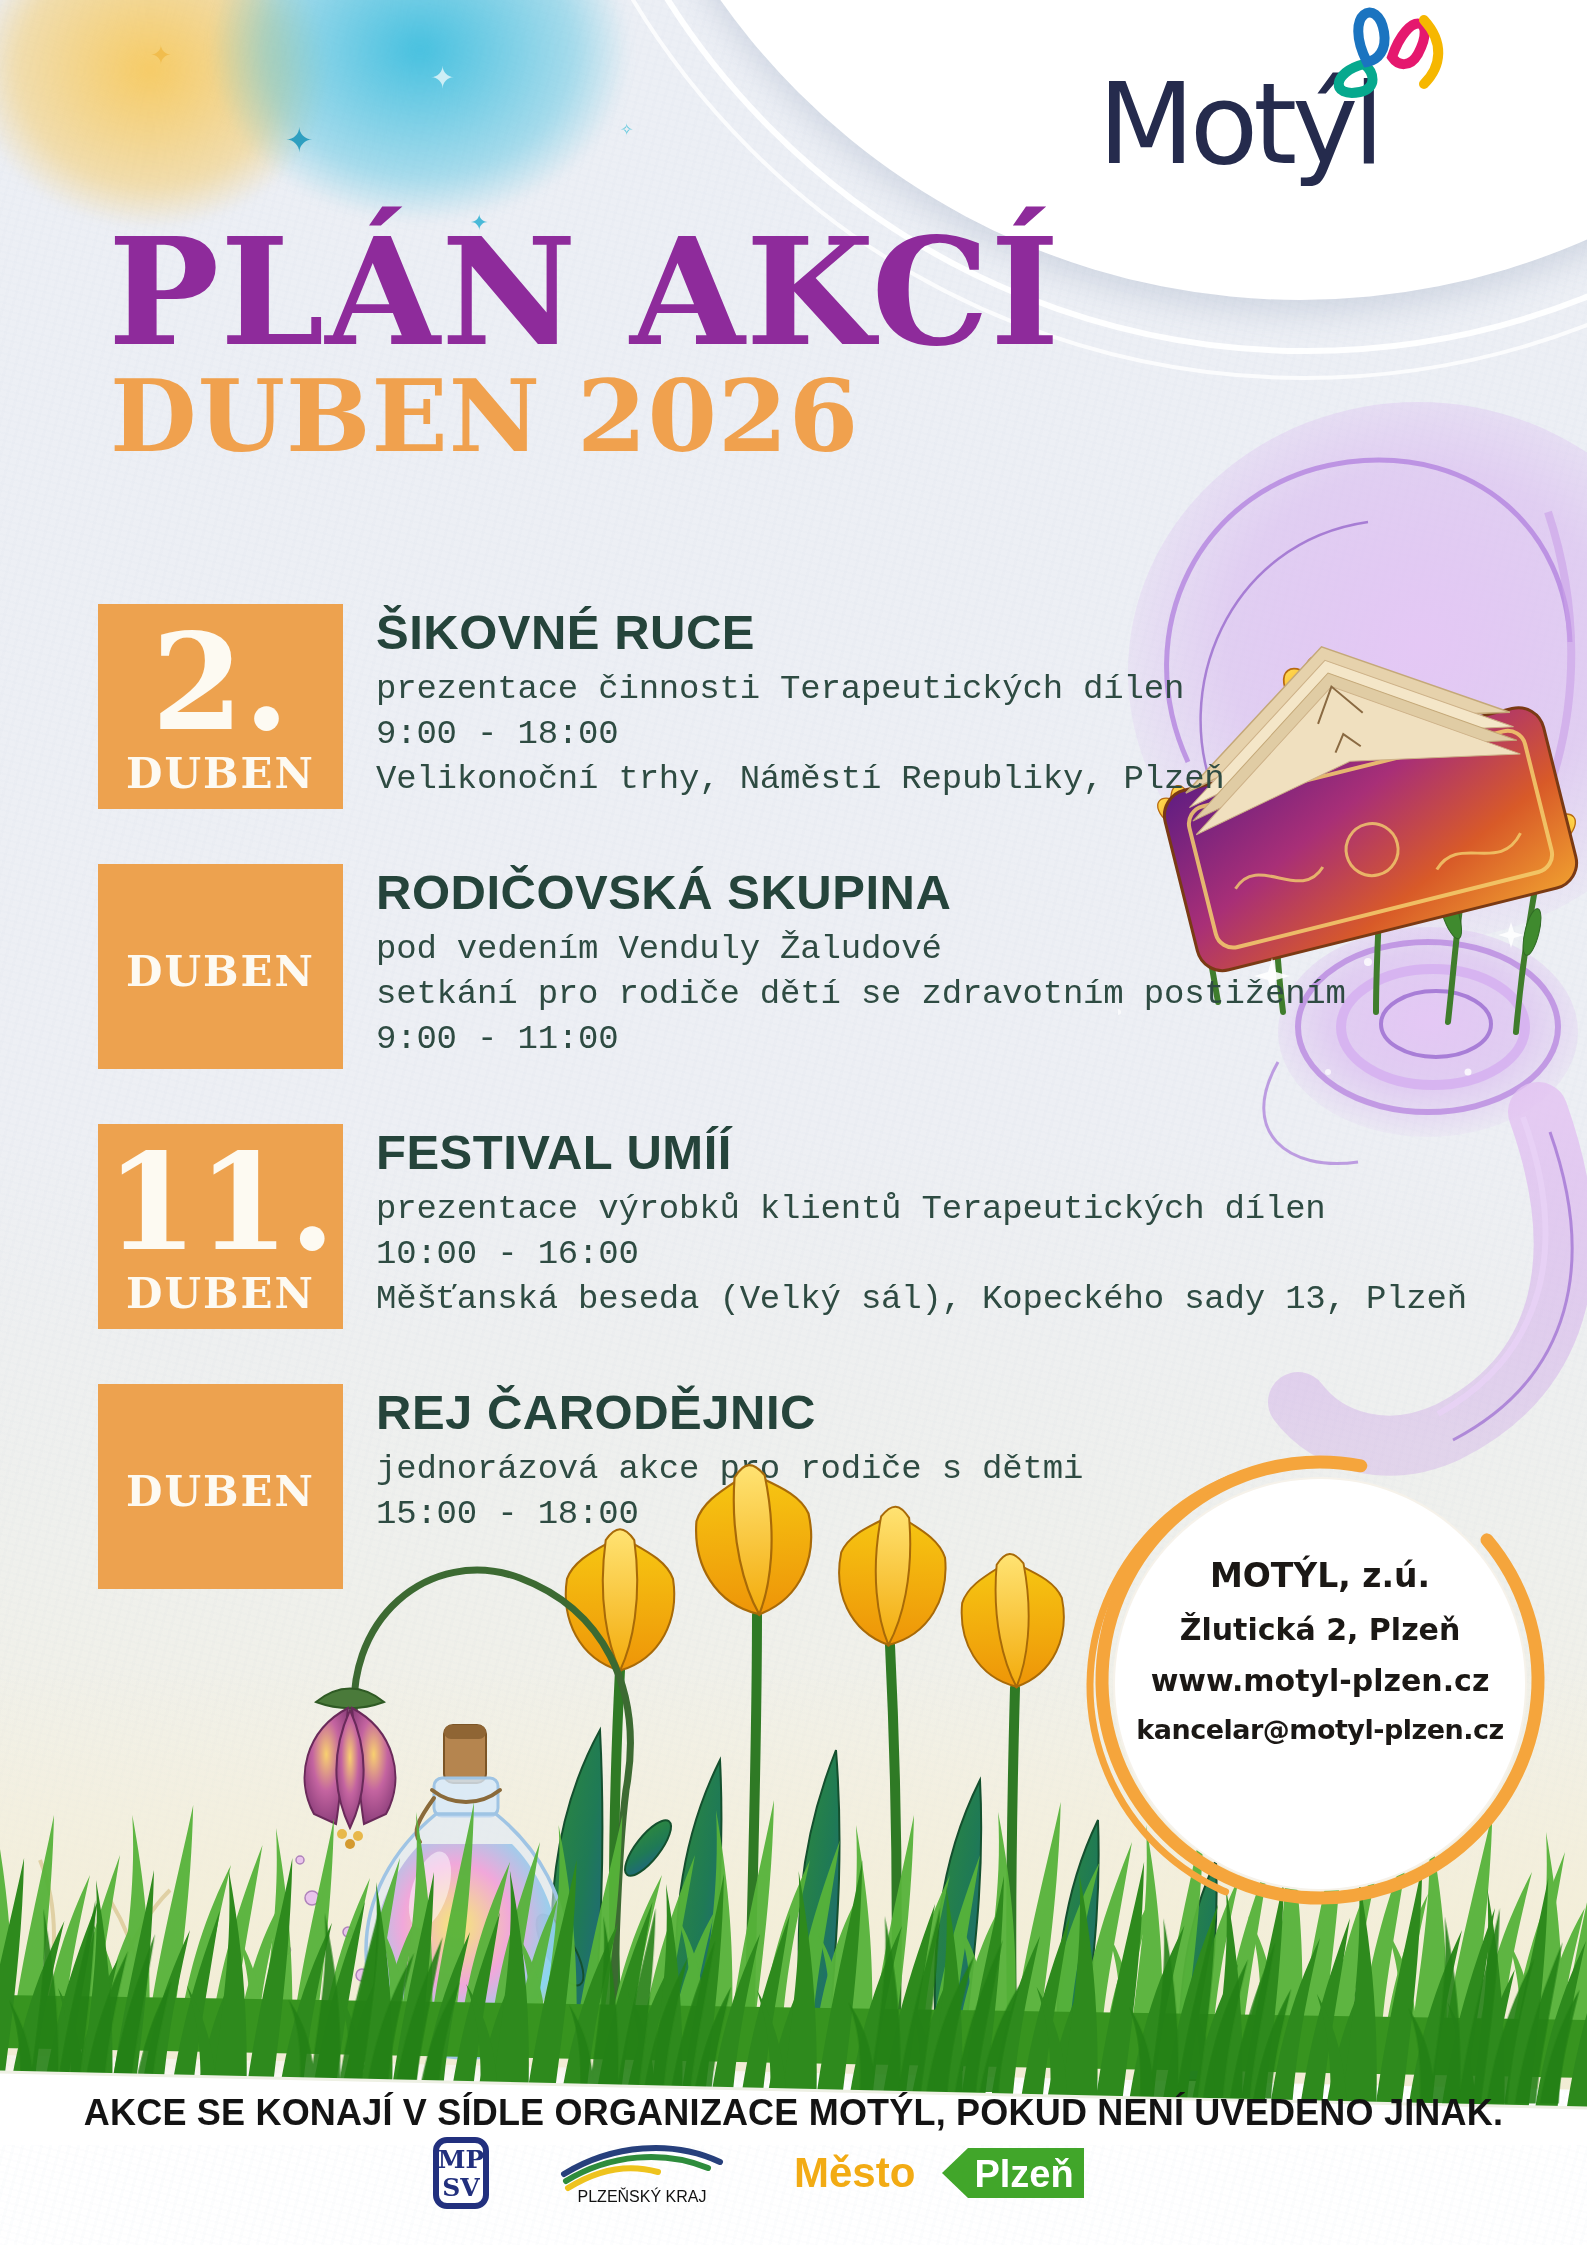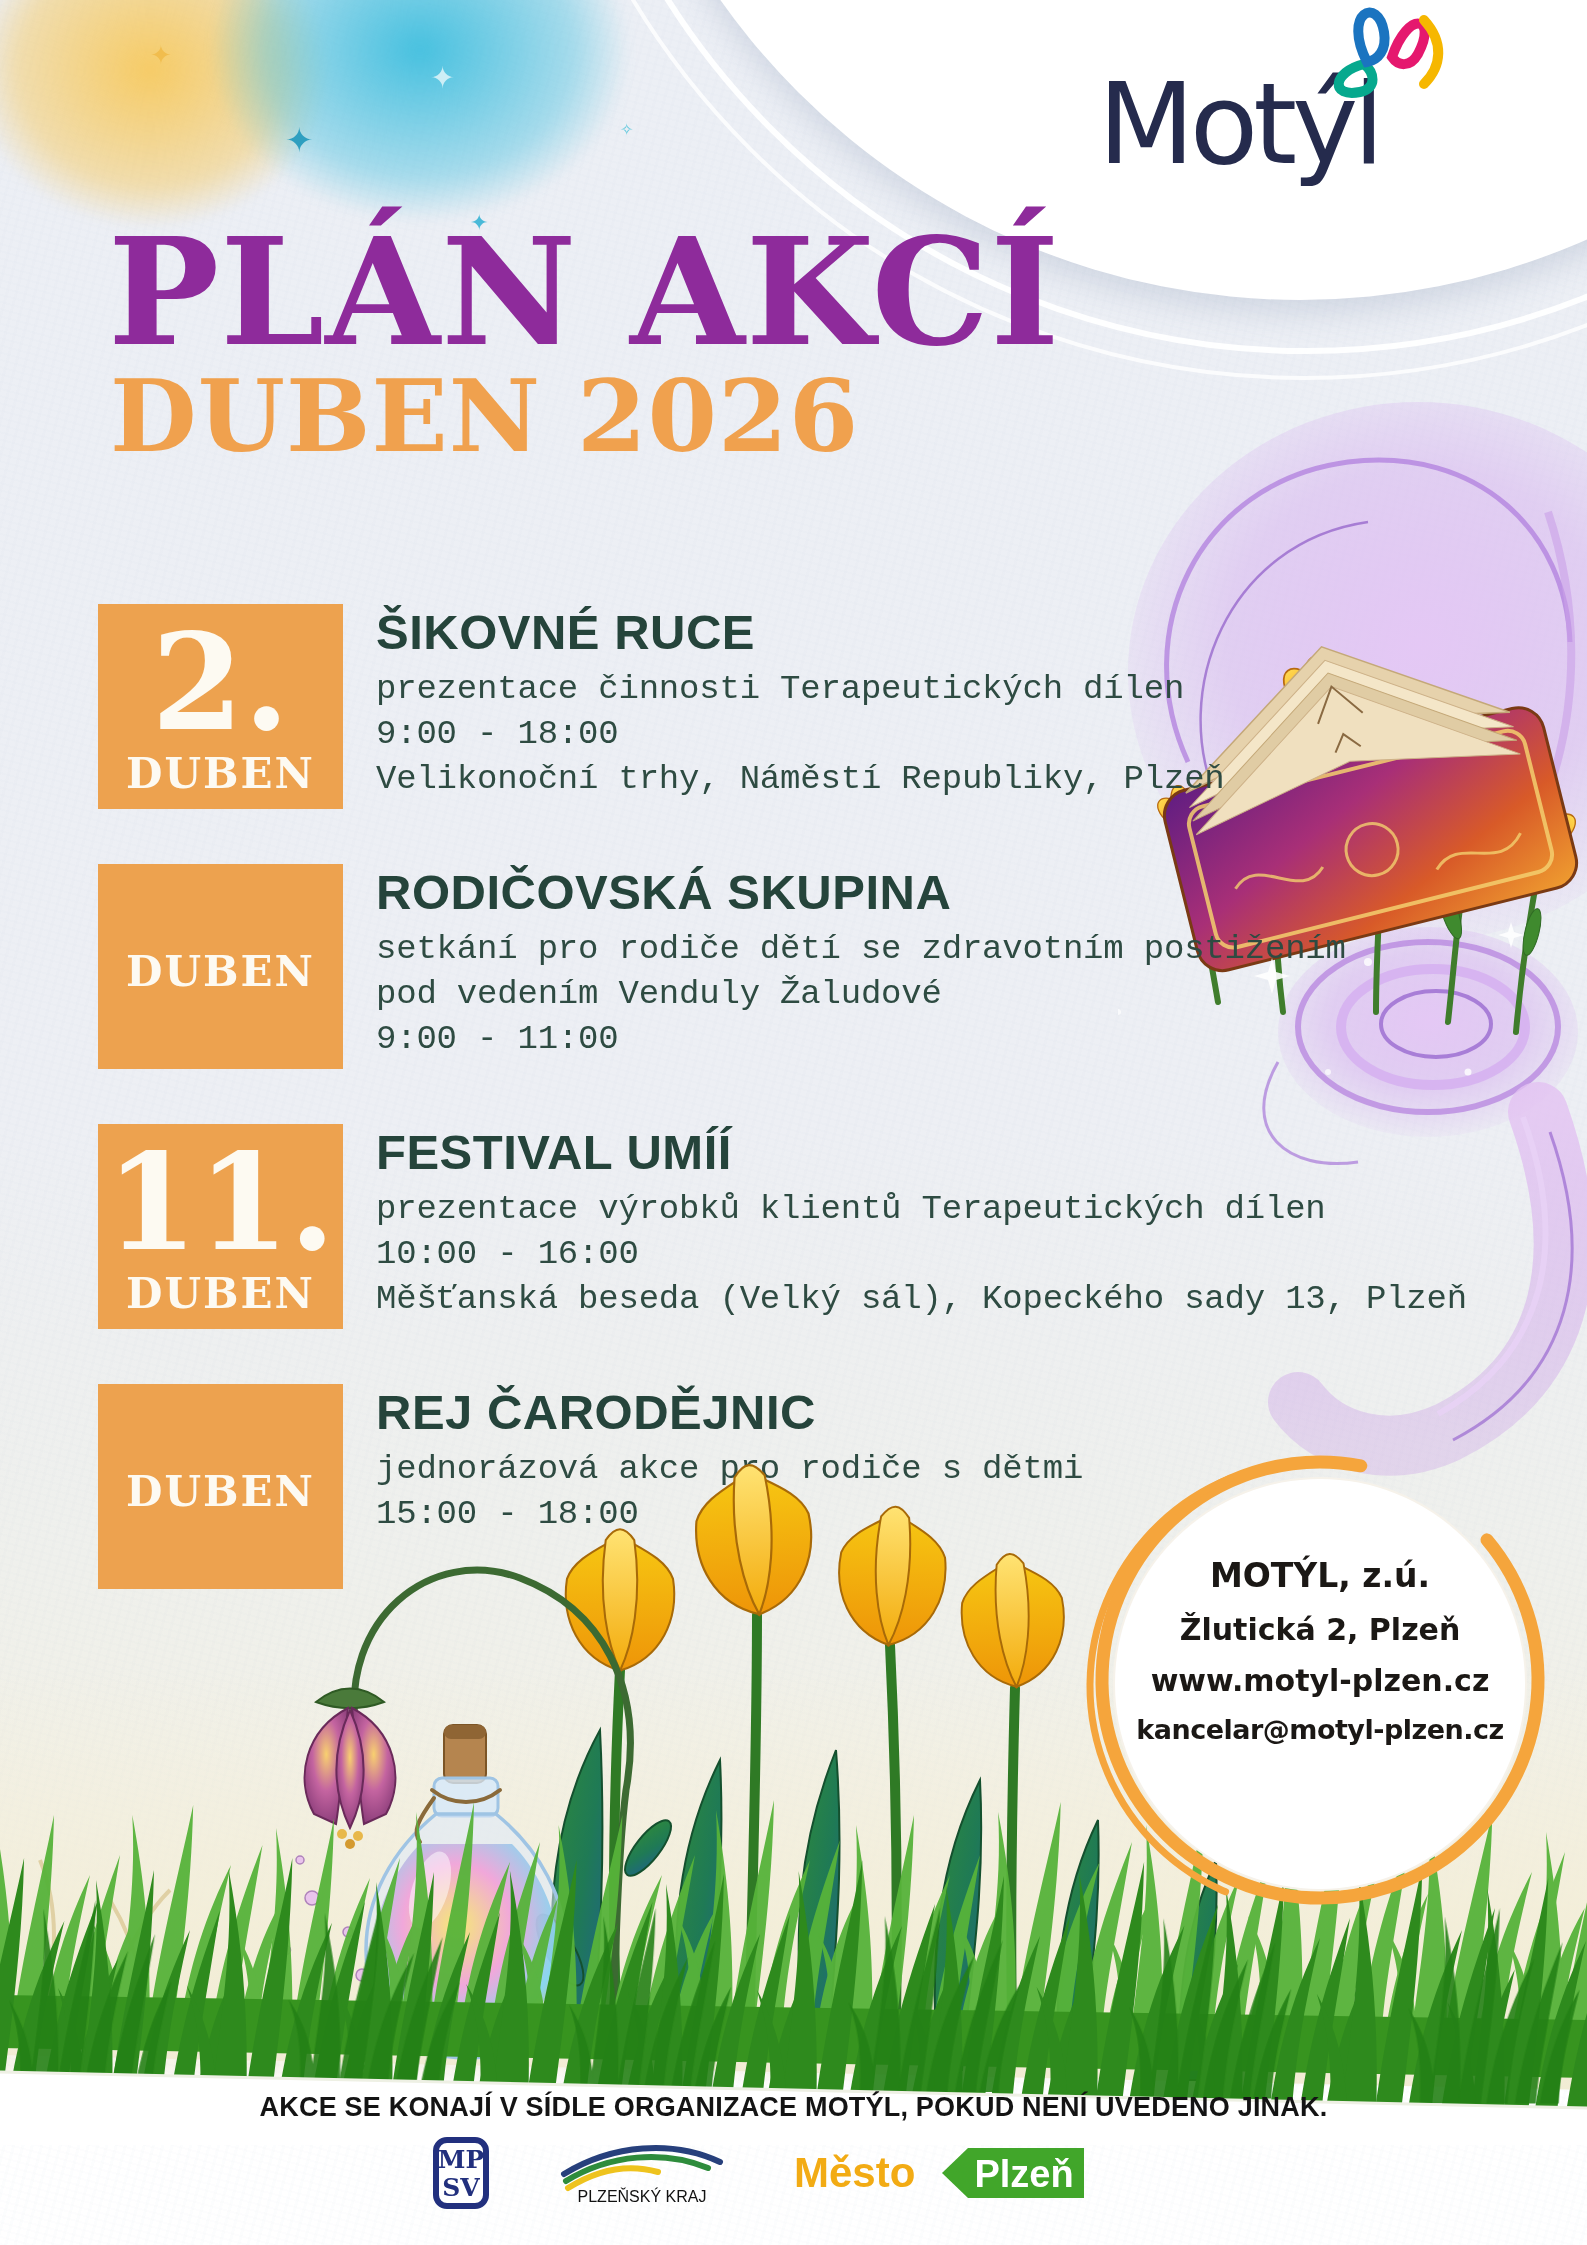--- a/index.html
+++ b/index.html
@@ -56,21 +56,21 @@
   .contact-text .l1{font-size:33px; margin-bottom:17px;}
   .contact-text .l2{font-size:30px; margin-bottom:16px;}
   .contact-text .l3{font-size:30px; margin-bottom:16px;}
   .contact-text .l4{font-size:27px; letter-spacing:-0.5px; margin-bottom:18px;}
   .contact-text .l5{font-size:29px;}
   
   .book-svg{left:1118px; top:372px; z-index:5; pointer-events:none;}
   .meadow-svg{left:0; top:1430px; z-index:7; pointer-events:none;}
   
   .footer-note{left:0; top:2092px; width:1587px; text-align:center; z-index:10;
-    font-family:"Liberation Sans", sans-serif; font-weight:bold; font-size:27px;
+    font-family:"Liberation Sans", sans-serif; font-weight:bold; font-size:36px;
     letter-spacing:.2px; color:#141414;}
   .logo-row{left:432px; top:2136px; z-index:10; display:flex; align-items:center; gap:68px;justify-content:flex-end;}
 </style>
 </head>
 <body>
 
 <div class="poster">
 
   <div class="splash splash-y"></div>
   <div class="splash splash-c"></div>
@@ -194,22 +194,22 @@
       <p>Velikonoční trhy, Náměstí Republiky, Plzeň</p>
     </div>
   </div>
 
   <div class="event" style="top:864px">
     <div class="datebox">
       <div class="month">DUBEN</div>
     </div>
     <div class="etext">
       <h2>RODIČOVSKÁ SKUPINA</h2>
+      <p>pod vedením Venduly Žaludové</p>
       <p>setkání pro rodiče dětí se zdravotním postižením</p>
-      <p>pod vedením Venduly Žaludové</p>
       <p>9:00 - 11:00</p>
     </div>
   </div>
 
   <div class="event" style="top:1124px">
     <div class="datebox">
       <div class="day">11.</div>
       <div class="month">DUBEN</div>
     </div>
     <div class="etext">

